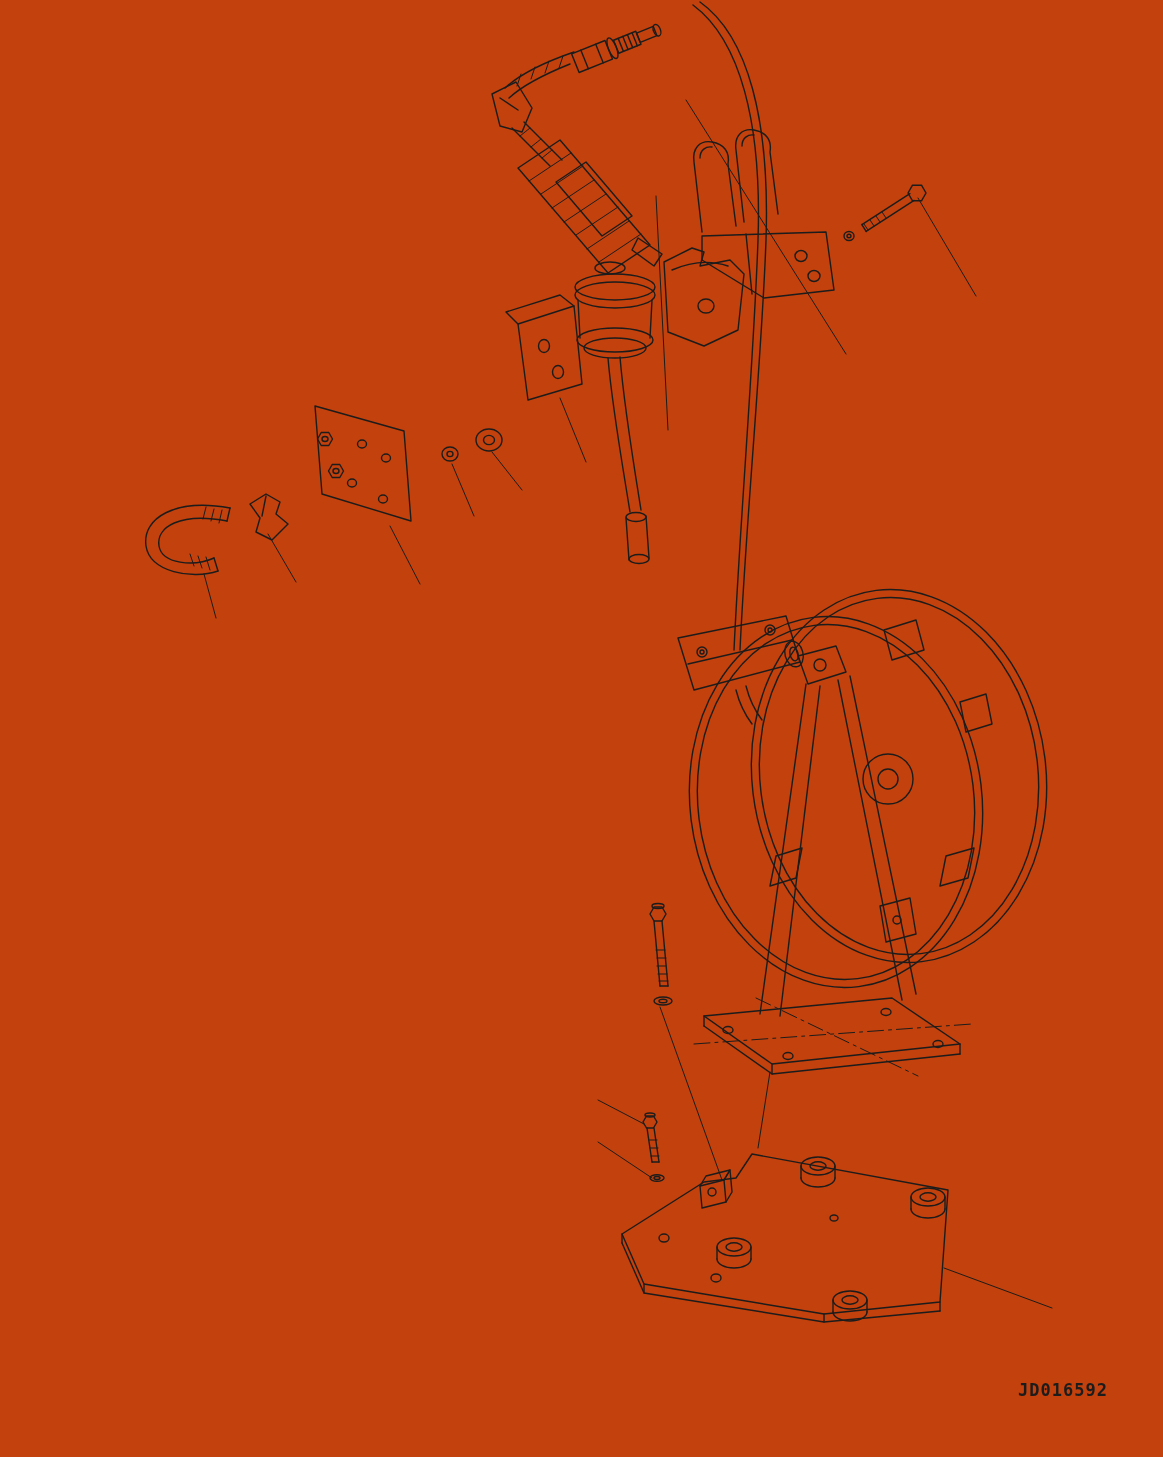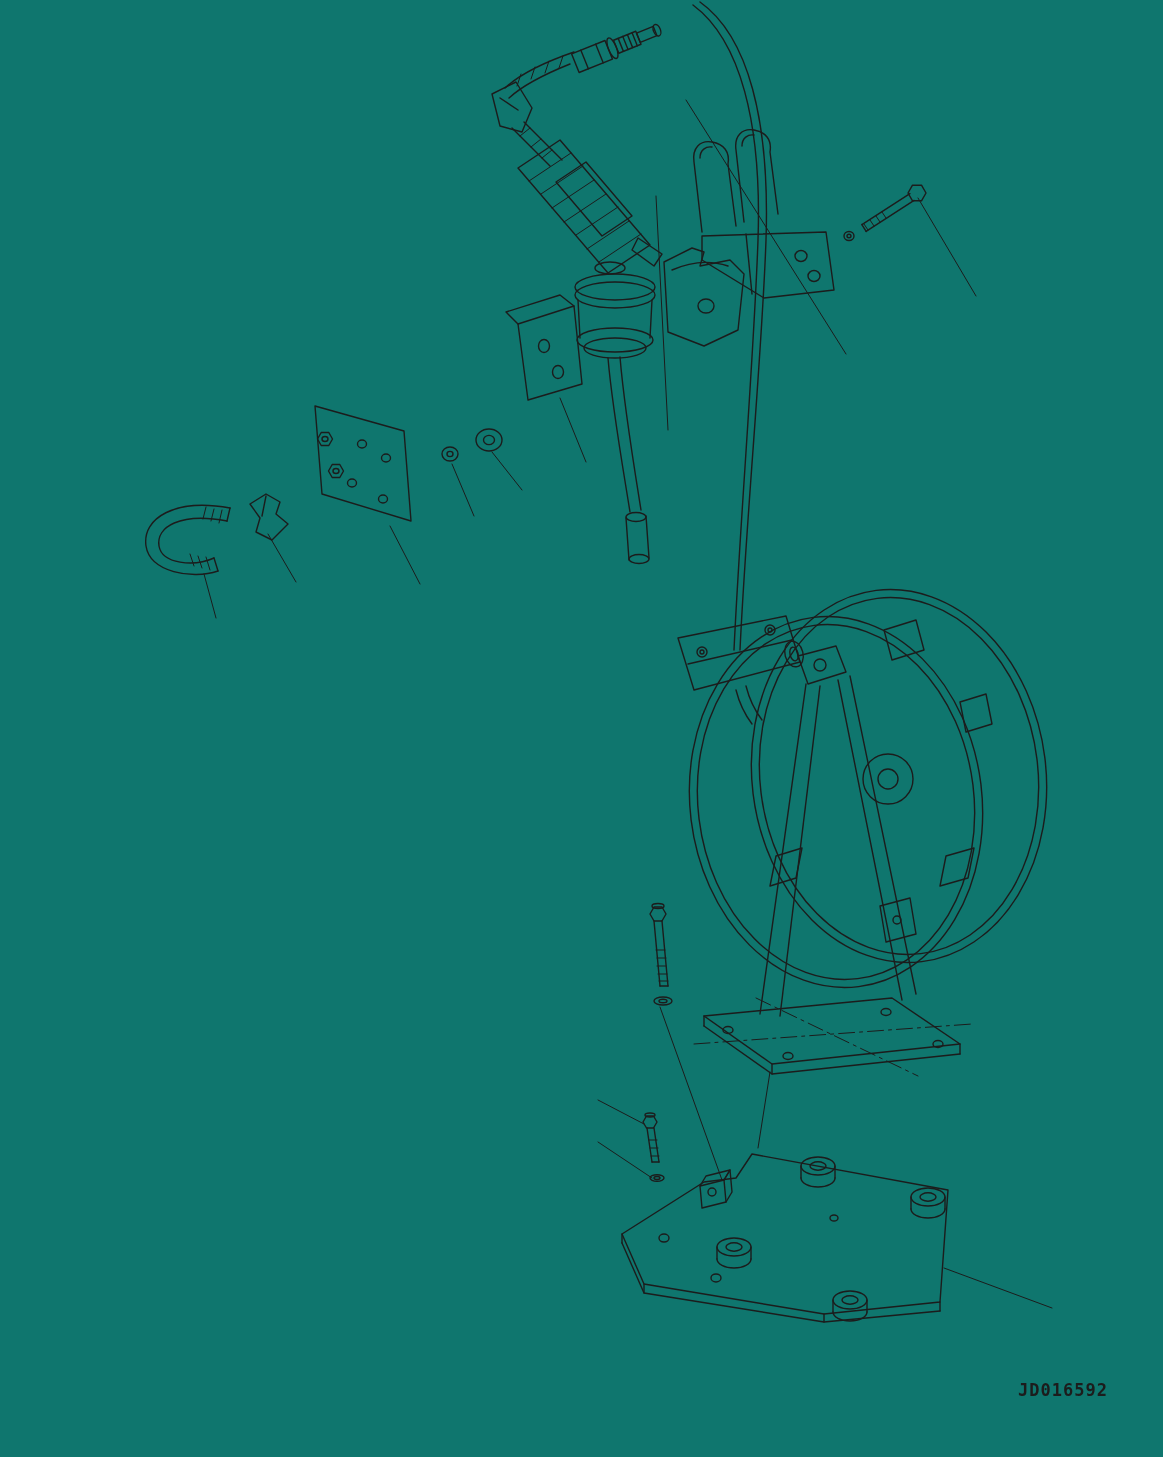--- a/index.html
+++ b/index.html
@@ -1,19 +1,19 @@
 <!DOCTYPE html>
 <html><head>
 <meta charset="utf-8">
 <style>
   html,body{margin:0;padding:0;background:#ffffff;}
   .canvas{
     position:relative;
     width:1163px;height:1457px;
-    background:#0f766e;
+    background:#c2410c;
     font-family:"DejaVu Sans", sans-serif;
     overflow:hidden;
   }
   svg{display:block;}
   .ln{fill:none;stroke:#1c1c1c;stroke-width:1.4;stroke-linecap:round;stroke-linejoin:round;}
   .tn{stroke-width:1;}
   .hatch{stroke-width:1;}
   .dash{fill:none;stroke:#1c1c1c;stroke-width:1;stroke-dasharray:16 5 3 5;}
   .dwg{
     font-family:"DejaVu Sans Mono", monospace;

